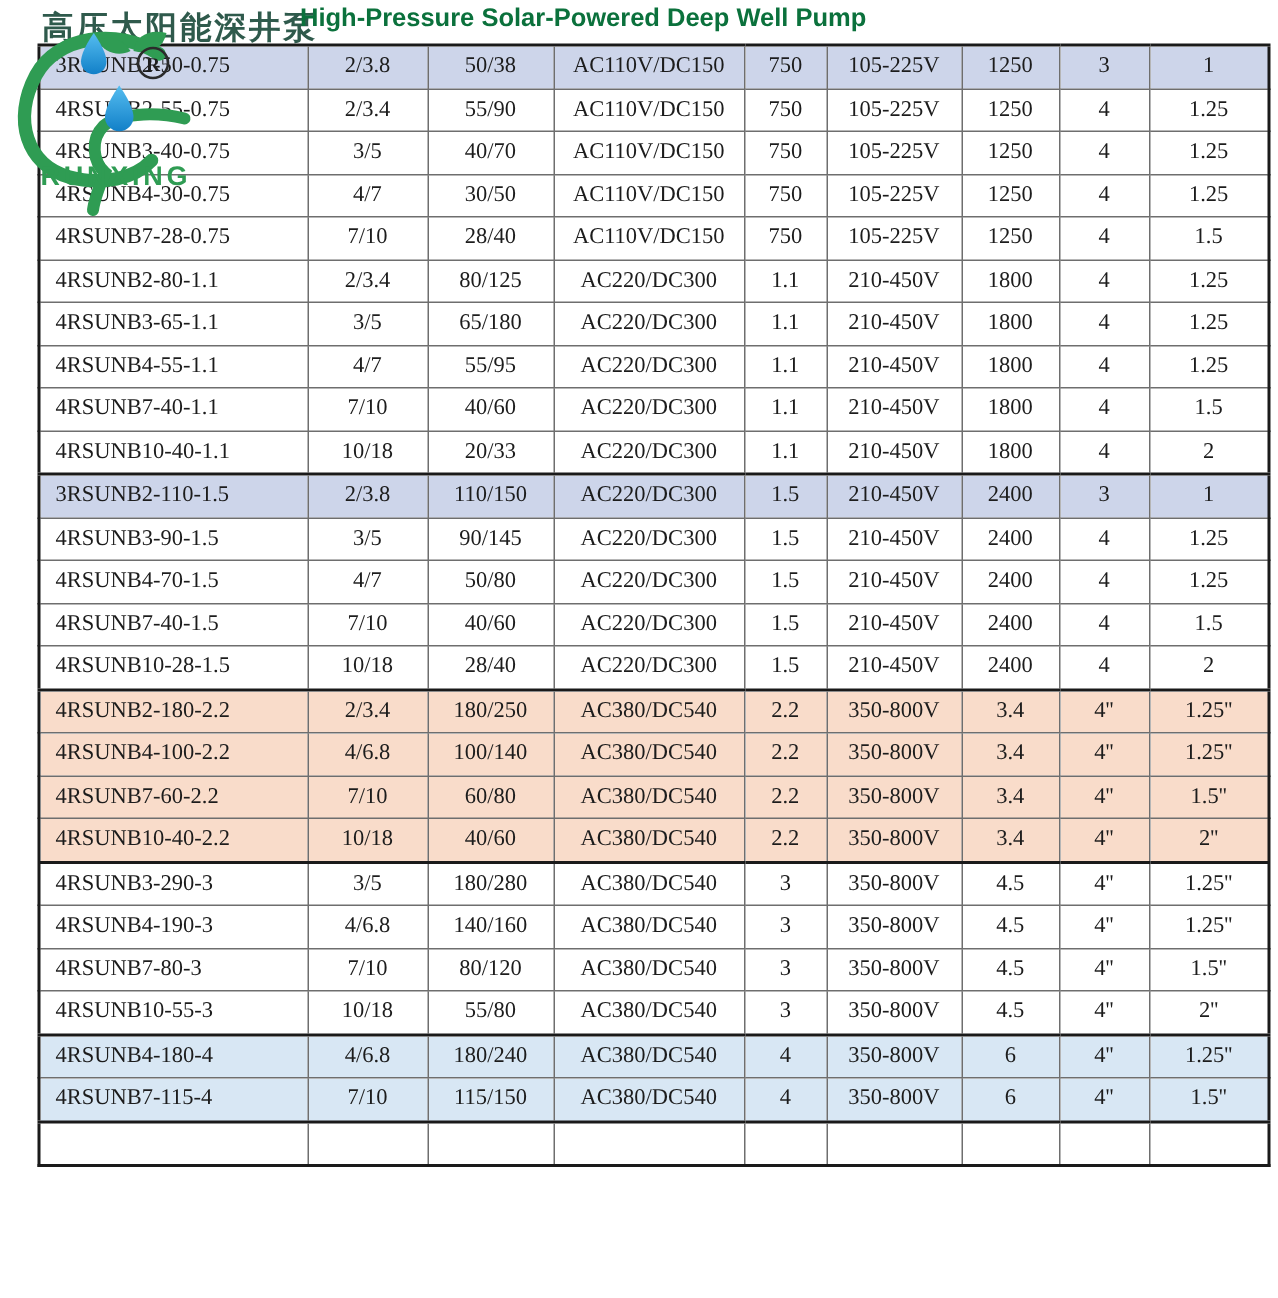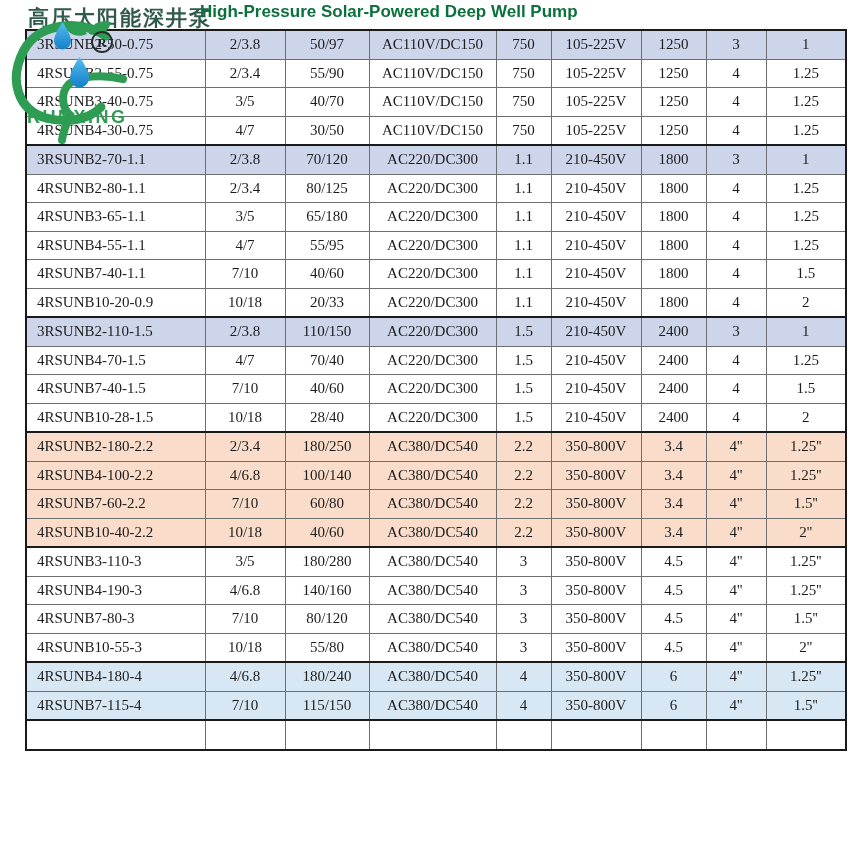--- a/index.html
+++ b/index.html
@@ -43,21 +43,21 @@
         <col style="width:55px">
         <col style="width:90px">
       <col style="width:65px">
         <col style="width:60px">
         <col style="width:80px">
     </colgroup>
     <tbody>
         <tr class="row-lavender section-start">
           <td>3RSUNB2-50-0.75</td>
           <td>2/3.8</td>
-          <td>50/97</td>
+          <td>50/38</td>
           <td>AC110V/DC150</td>
           <td>750</td>
           <td>105-225V</td>
           <td>1250</td>
           <td>3</td>
           <td>1</td>
         </tr>
         <tr class="row-white">
           <td>4RSUNB2-55-0.75</td>
           <td>2/3.4</td>
@@ -84,30 +84,30 @@
           <td>4RSUNB4-30-0.75</td>
           <td>4/7</td>
           <td>30/50</td>
           <td>AC110V/DC150</td>
           <td>750</td>
           <td>105-225V</td>
           <td>1250</td>
           <td>4</td>
           <td>1.25</td>
         </tr>
-        <tr class="row-lavender section-start">
-          <td>3RSUNB2-70-1.1</td>
-          <td>2/3.8</td>
-          <td>70/120</td>
-          <td>AC220/DC300</td>
-          <td>1.1</td>
-          <td>210-450V</td>
-          <td>1800</td>
-          <td>3</td>
-          <td>1</td>
+        <tr class="row-white">
+          <td>4RSUNB7-28-0.75</td>
+          <td>7/10</td>
+          <td>28/40</td>
+          <td>AC110V/DC150</td>
+          <td>750</td>
+          <td>105-225V</td>
+          <td>1250</td>
+          <td>4</td>
+          <td>1.5</td>
         </tr>
         <tr class="row-white">
           <td>4RSUNB2-80-1.1</td>
           <td>2/3.4</td>
           <td>80/125</td>
           <td>AC220/DC300</td>
           <td>1.1</td>
           <td>210-450V</td>
           <td>1800</td>
           <td>4</td>
@@ -140,21 +140,21 @@
           <td>7/10</td>
           <td>40/60</td>
           <td>AC220/DC300</td>
           <td>1.1</td>
           <td>210-450V</td>
           <td>1800</td>
           <td>4</td>
           <td>1.5</td>
         </tr>
         <tr class="row-white">
-          <td>4RSUNB10-20-0.9</td>
+          <td>4RSUNB10-40-1.1</td>
           <td>10/18</td>
           <td>20/33</td>
           <td>AC220/DC300</td>
           <td>1.1</td>
           <td>210-450V</td>
           <td>1800</td>
           <td>4</td>
           <td>2</td>
         </tr>
         <tr class="row-lavender section-start">
@@ -162,23 +162,34 @@
           <td>2/3.8</td>
           <td>110/150</td>
           <td>AC220/DC300</td>
           <td>1.5</td>
           <td>210-450V</td>
           <td>2400</td>
           <td>3</td>
           <td>1</td>
         </tr>
         <tr class="row-white">
+          <td>4RSUNB3-90-1.5</td>
+          <td>3/5</td>
+          <td>90/145</td>
+          <td>AC220/DC300</td>
+          <td>1.5</td>
+          <td>210-450V</td>
+          <td>2400</td>
+          <td>4</td>
+          <td>1.25</td>
+        </tr>
+        <tr class="row-white">
           <td>4RSUNB4-70-1.5</td>
           <td>4/7</td>
-          <td>70/40</td>
+          <td>50/80</td>
           <td>AC220/DC300</td>
           <td>1.5</td>
           <td>210-450V</td>
           <td>2400</td>
           <td>4</td>
           <td>1.25</td>
         </tr>
         <tr class="row-white">
           <td>4RSUNB7-40-1.5</td>
           <td>7/10</td>
@@ -239,21 +250,21 @@
           <td>10/18</td>
           <td>40/60</td>
           <td>AC380/DC540</td>
           <td>2.2</td>
           <td>350-800V</td>
           <td>3.4</td>
           <td>4''</td>
           <td>2''</td>
         </tr>
         <tr class="row-white section-start">
-          <td>4RSUNB3-110-3</td>
+          <td>4RSUNB3-290-3</td>
           <td>3/5</td>
           <td>180/280</td>
           <td>AC380/DC540</td>
           <td>3</td>
           <td>350-800V</td>
           <td>4.5</td>
           <td>4''</td>
           <td>1.25''</td>
         </tr>
         <tr class="row-white">

